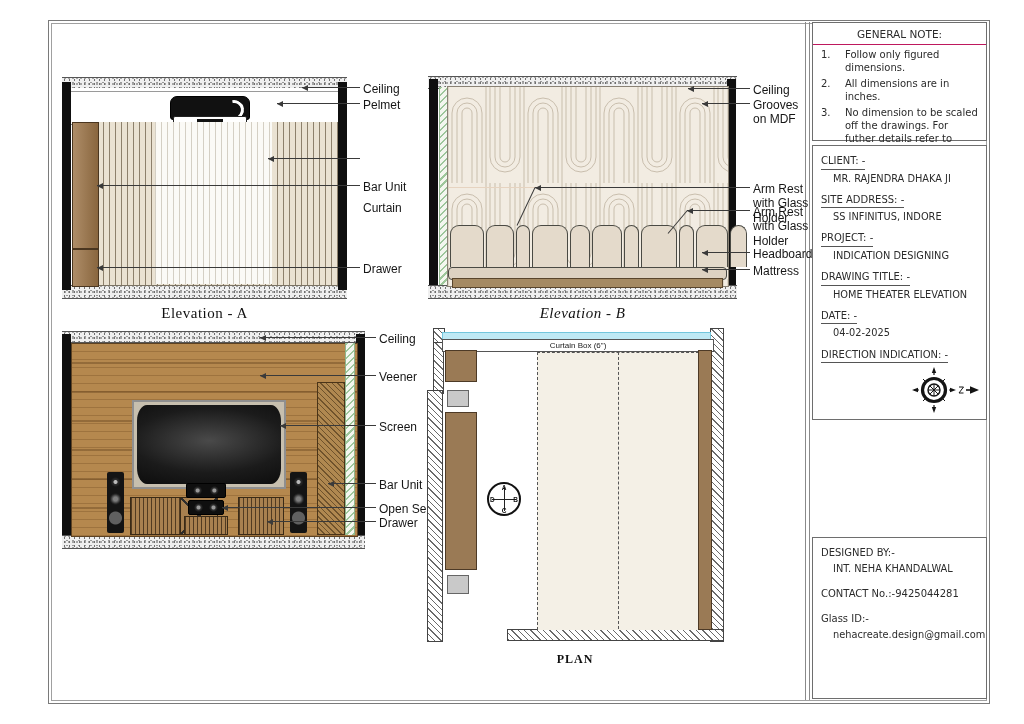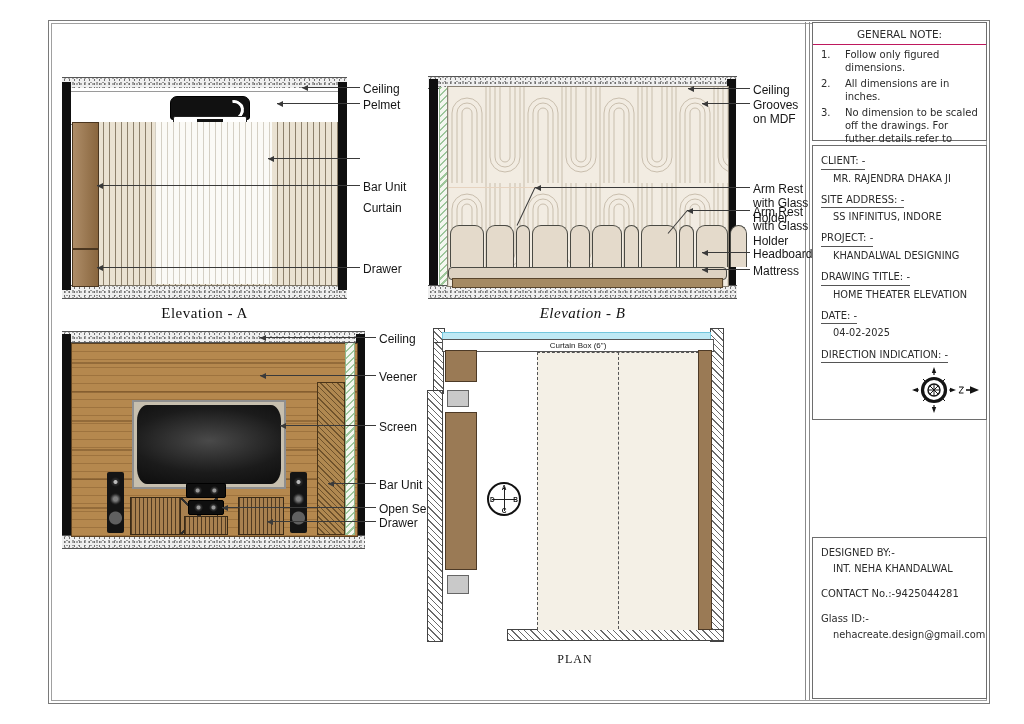--- a/index.html
+++ b/index.html
@@ -268,21 +268,21 @@
 
     <div class="marker-circle" style="left:62px;top:154px;">
       <div class="mk-line-h"></div>
       <div class="mk-line-v"></div>
       <span class="mk-letter" style="left:50%;top:0;transform:translateX(-50%);">A</span>
       <span class="mk-letter" style="right:1px;top:50%;transform:translateY(-50%);">B</span>
       <span class="mk-letter" style="left:50%;bottom:0;transform:translateX(-50%);">C</span>
       <span class="mk-letter" style="left:1px;top:50%;transform:translateY(-50%);">D</span>
     </div>
 
-    <div class="etitle" style="top:324px;font-size:12px;letter-spacing:1px;">PLAN</div>
+    <div class="etitle" style="top:324px;font-size:12px;letter-spacing:1px;font-weight:bold;">PLAN</div>
   </div>
 
   <div class="tb-box" style="top:22px;height:117px;">
     <div class="gn-title">GENERAL NOTE:</div>
     <div class="note-item">
       <span class="note-num">1.</span>
       <span class="note-text">Follow only figured dimensions.</span>
     </div>
     <div class="note-item">
       <span class="note-num">2.</span>
@@ -298,21 +298,21 @@
     <div class="tb-field">
       <span class="tb-label">CLIENT: -</span>
       <div class="tb-value">MR. RAJENDRA DHAKA JI</div>
     </div>
     <div class="tb-field">
       <span class="tb-label">SITE ADDRESS: -</span>
       <div class="tb-value">SS INFINITUS, INDORE</div>
     </div>
     <div class="tb-field">
       <span class="tb-label">PROJECT: -</span>
-      <div class="tb-value">KHANDALWAL DESIGNING</div>
+      <div class="tb-value">INDICATION DESIGNING</div>
     </div>
     <div class="tb-field">
       <span class="tb-label">DRAWING TITLE: -</span>
       <div class="tb-value">HOME THEATER ELEVATION</div>
     </div>
     <div class="tb-field">
       <span class="tb-label">DATE: -</span>
       <div class="tb-value">04-02-2025</div>
     </div>
     <div class="tb-field">

